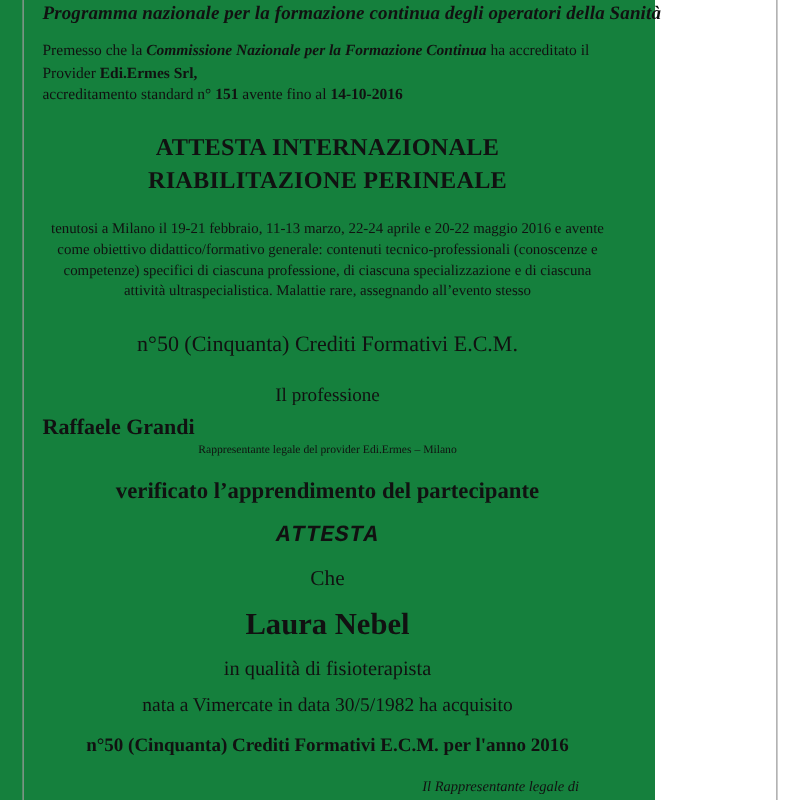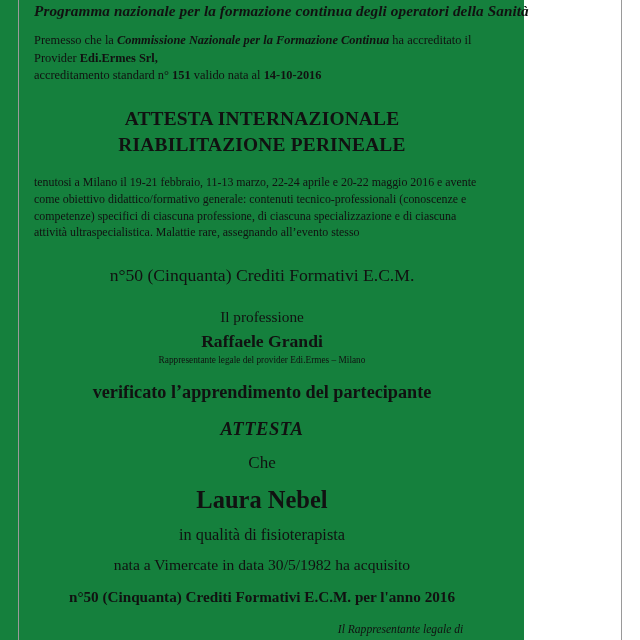--- a/index.html
+++ b/index.html
@@ -75,40 +75,40 @@
     line-height: 1.33;
     margin-top: 21px;
     letter-spacing: 0.2px;
   }
 
   
   .description {
     margin-top: 17px;
     font-size: 11.9px;
     line-height: 1.40;
-    text-align: left;
+    text-align: center;
   }
 
   
   .credits-top {
     text-align: center;
     font-size: 17.6px;
     margin-top: 24px;
     line-height: 1.2;
   }
 
   
   .undersigned {
     text-align: center;
     font-size: 15.3px;
     margin-top: 22px;
     line-height: 1.2;
   }
   .signer-name {
-    text-align: center;
+    text-align: left;
     font-size: 17.6px;
     font-weight: bold;
     margin-top: 4px;
     line-height: 1.2;
   }
   .signer-role {
     text-align: center;
     font-size: 9.3px;
     margin-top: 3px;
     line-height: 1.2;
@@ -123,20 +123,21 @@
     line-height: 1.2;
   }
   .attests {
     text-align: center;
     font-size: 18.6px;
     font-weight: bold;
     font-style: italic;
     margin-top: 14px;
     line-height: 1.2;
     letter-spacing: 0.5px;
+    font-family: Liberation Mono, monospace;
   }
   .that-word {
     text-align: center;
     font-size: 17px;
     margin-top: 13px;
     line-height: 1.2;
   }
 
   
   .recipient-name {
@@ -189,21 +190,21 @@
 
   <div class="frame-rule left"></div>
   <div class="frame-rule right"></div>
 
   <div class="content">
 
     <div class="program-title">Programma nazionale per la formazione continua degli operatori della Sanità</div>
 
     <div class="premise">
       <span>Premesso che la </span><span class="bi">Commissione Nazionale per la Formazione Continua</span><span> ha accreditato il Provider </span><span class="b">Edi.Ermes Srl,</span><br>
-      <span>accreditamento standard n° </span><span class="b">151</span><span> valido nata al </span><span class="b">14-10-2016</span><br>
+      <span>accreditamento standard n° </span><span class="b">151</span><span> avente fino al </span><span class="b">14-10-2016</span><br>
     </div>
 
     <div class="course-title">
       <div>ATTESTA INTERNAZIONALE</div>
       <div>RIABILITAZIONE PERINEALE</div>
     </div>
 
     <div class="description">tenutosi a Milano il 19-21 febbraio, 11-13 marzo, 22-24 aprile e 20-22 maggio 2016 e avente come obiettivo didattico/formativo generale: contenuti tecnico-professionali (conoscenze e competenze) specifici di ciascuna professione, di ciascuna specializzazione e di ciascuna attività ultraspecialistica. Malattie rare, assegnando all’evento stesso</div>
 
     <div class="credits-top">n°50 (Cinquanta) Crediti Formativi E.C.M.</div>

